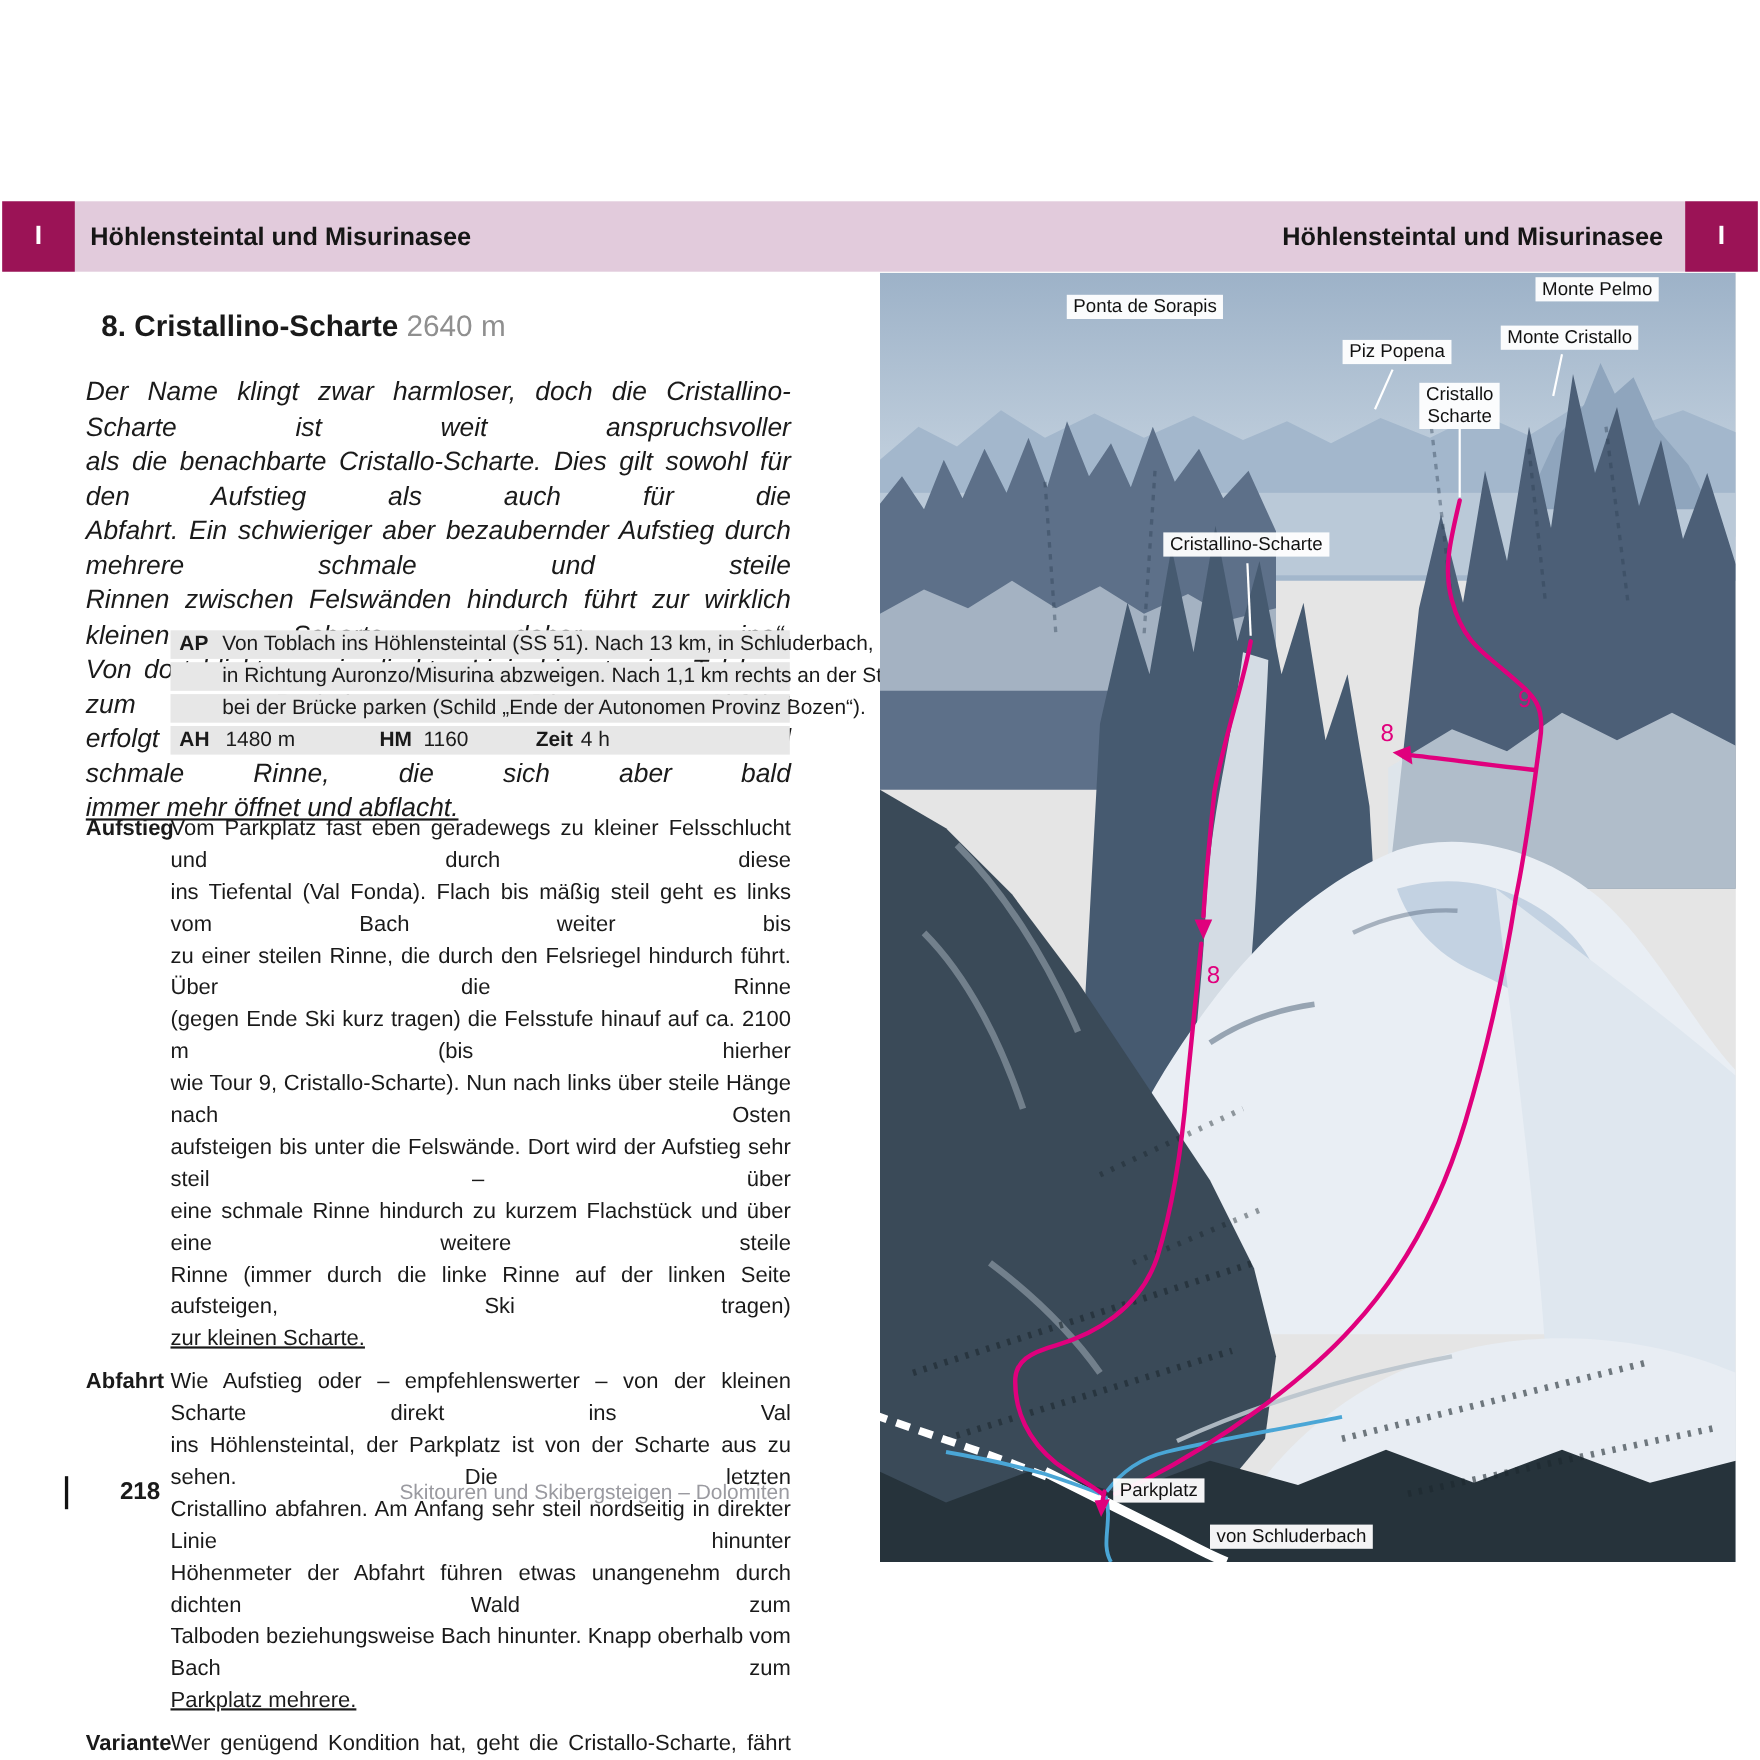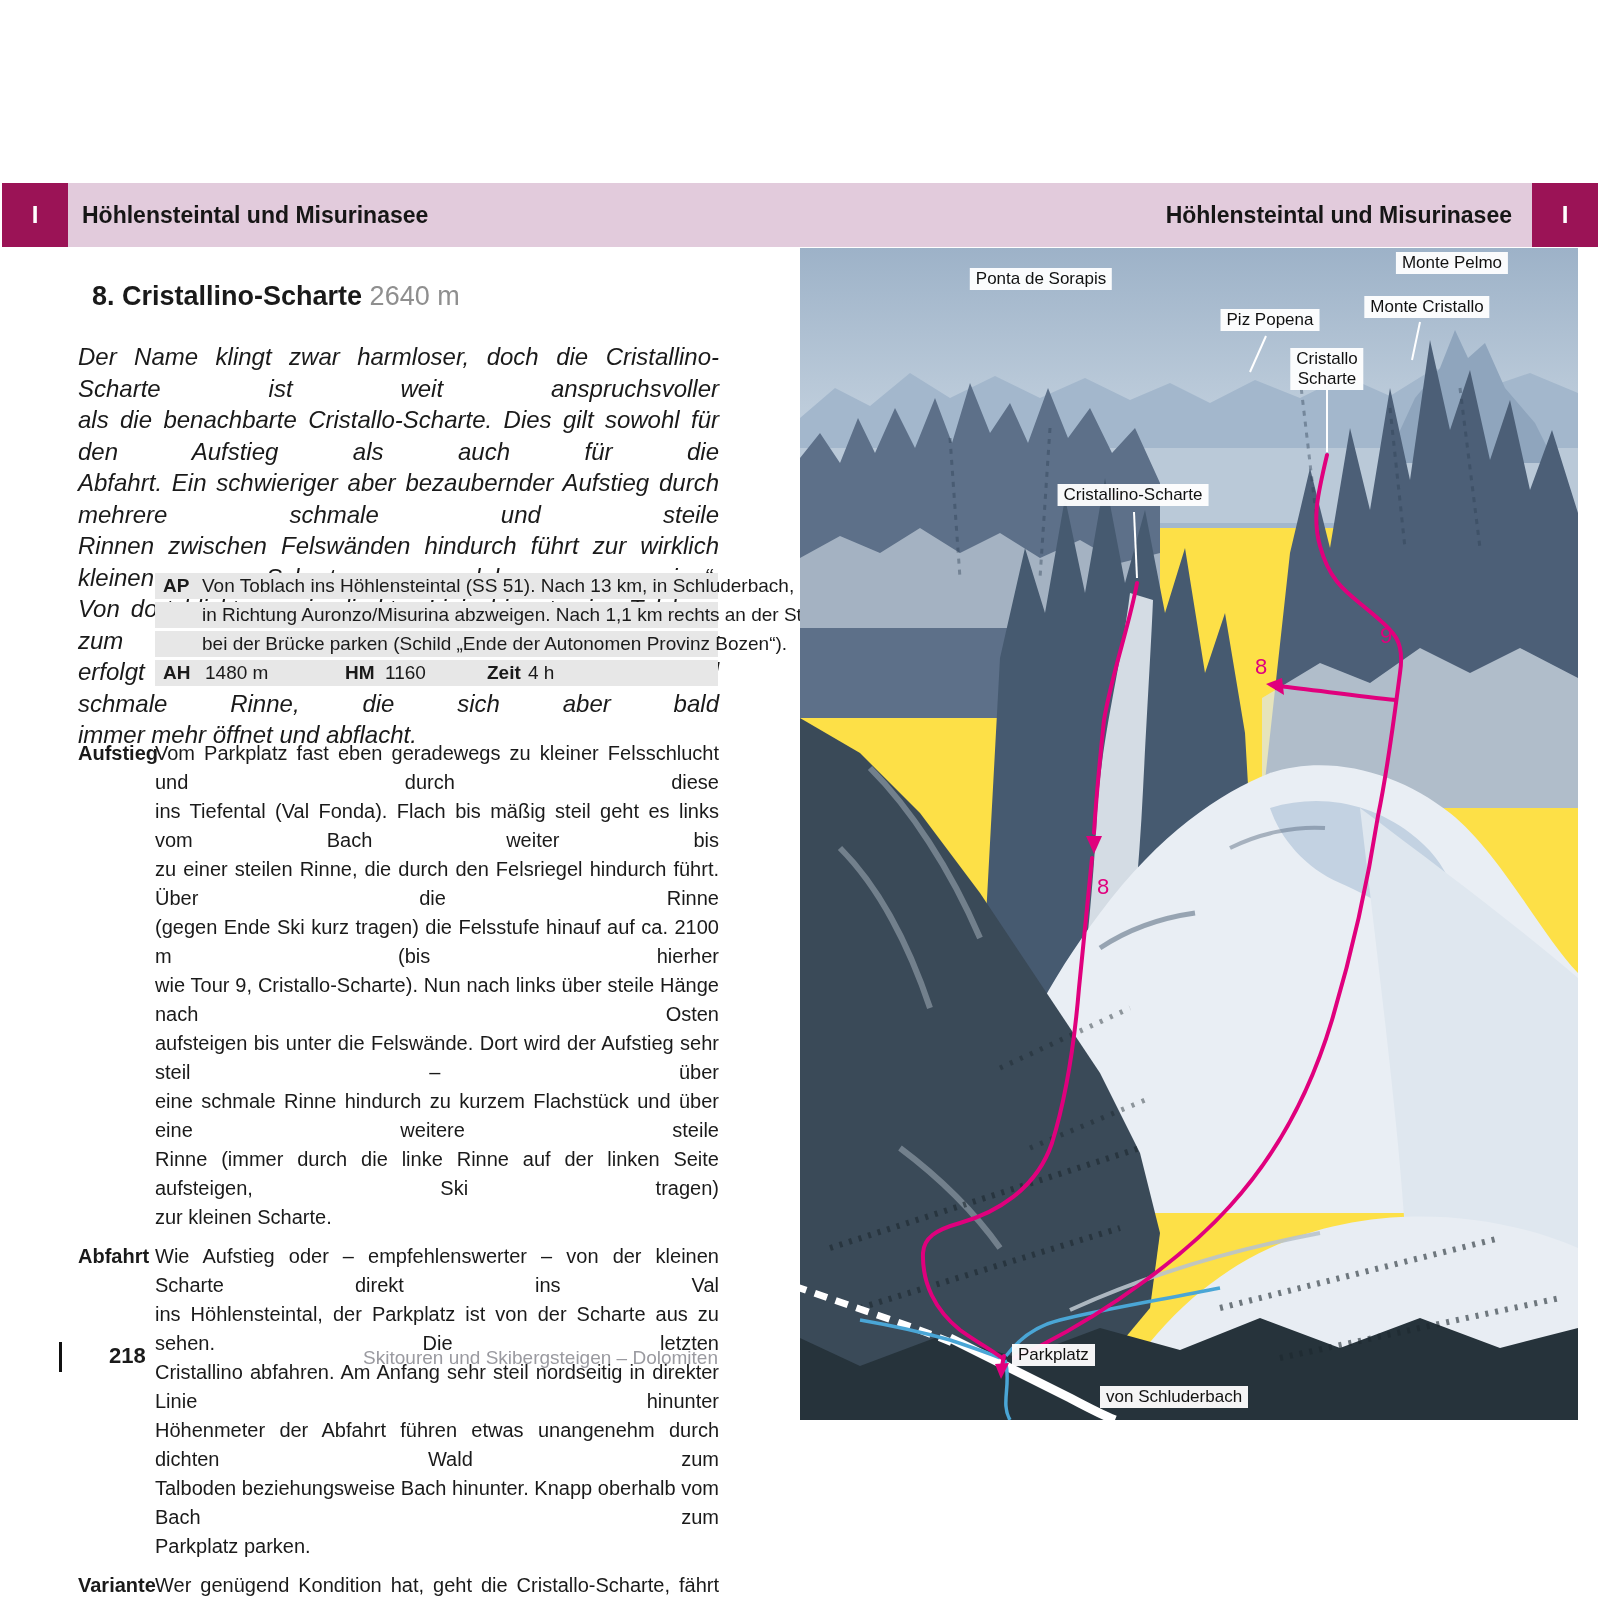--- a/index.html
+++ b/index.html
@@ -15,39 +15,39 @@
   .header-title{position:absolute;top:0;height:52px;line-height:64px;font-weight:bold;font-size:23px;color:#161616;}
   .header-title.left{left:80px;}
   .header-title.right{right:86px;}
 
   
   .page-title{position:absolute;left:78px;top:281px;font-size:27px;font-weight:bold;white-space:nowrap;margin-left:14px;}
   .page-title .elev{font-weight:normal;color:#8f8f8f;}
 
   .intro{position:absolute;left:78px;top:341px;width:641px;font-style:italic;font-size:24px;line-height:31.5px;}
   .jline{text-align:justify;text-align-last:justify;}
-  .jline.end{text-align-last:left;}
+  .jline.end{text-align-last:left;text-decoration:underline;}
 
   .info-table{position:absolute;left:155px;top:573px;width:563px;font-size:19px;}
   .stripe{position:relative;height:26px;line-height:26px;background:#e7e7e7;margin-bottom:3px;white-space:nowrap;}
   .stripe b{font-weight:bold;}
   .pos{position:absolute;top:0;}
 
   .sections{position:absolute;left:78px;top:739px;width:641px;font-size:20px;line-height:29px;}
   .section{position:relative;}
   .section + .section{margin-top:10px;}
   .section .slabel{position:absolute;left:0;top:0;font-weight:bold;}
   .section .sline{margin-left:77px;}
 
   .footer-bar{position:absolute;left:59px;top:1342px;width:3px;height:30px;background:#111111;}
   .footer-page{position:absolute;left:77px;top:1343px;font-size:22px;font-weight:bold;margin-left:32px;}
   .footer-title{position:absolute;left:78px;top:1347px;width:640px;text-align:right;font-size:19px;color:#9a9aa0;}
 
   
-  .photo{position:absolute;left:800px;top:248px;width:778px;height:1172px;overflow:hidden;background:#fde047;}
+  .photo{position:absolute;left:800px;top:248px;width:778px;height:1172px;overflow:hidden;background:#e5e5e5;}
   .photo svg{position:absolute;left:0;top:0;}
   .plabel{position:absolute;background:rgba(255,255,255,0.95);color:#111111;font-size:17px;line-height:20px;
           padding:1px 6px;white-space:nowrap;z-index:3;}
   .plabel.center{transform:translateX(-50%);text-align:center;}
   .rmark{position:absolute;color:#e0007d;font-size:22px;font-weight:500;z-index:3;}
 </style>
 </head>
 <body>
 
 <div class="canvas">
@@ -108,21 +108,21 @@
       <div class="sline jline">Rinne (immer durch die linke Rinne auf der linken Seite aufsteigen, Ski tragen)</div>
       <div class="sline jline end">zur kleinen Scharte.</div>
     </div>
     <div class="section">
       <span class="slabel">Abfahrt</span>
       <div class="sline jline">Wie Aufstieg oder – empfehlenswerter – von der kleinen Scharte direkt ins Val</div>
       <div class="sline jline">ins Höhlensteintal, der Parkplatz ist von der Scharte aus zu sehen. Die letzten</div>
       <div class="sline jline">Cristallino abfahren. Am Anfang sehr steil nordseitig in direkter Linie hinunter</div>
       <div class="sline jline">Höhenmeter der Abfahrt führen etwas unangenehm durch dichten Wald zum</div>
       <div class="sline jline">Talboden beziehungsweise Bach hinunter. Knapp oberhalb vom Bach zum</div>
-      <div class="sline jline end">Parkplatz parken.</div>
+      <div class="sline jline end">Parkplatz mehrere.</div>
     </div>
     <div class="section">
       <span class="slabel">Variante</span>
       <div class="sline jline">Wer genügend Kondition hat, geht die Cristallo-Scharte, fährt bis zur Rinne ab</div>
 
     </div>
   </div>
 
   <div class="footer-bar"></div>
   <div class="footer-page">218</div>

